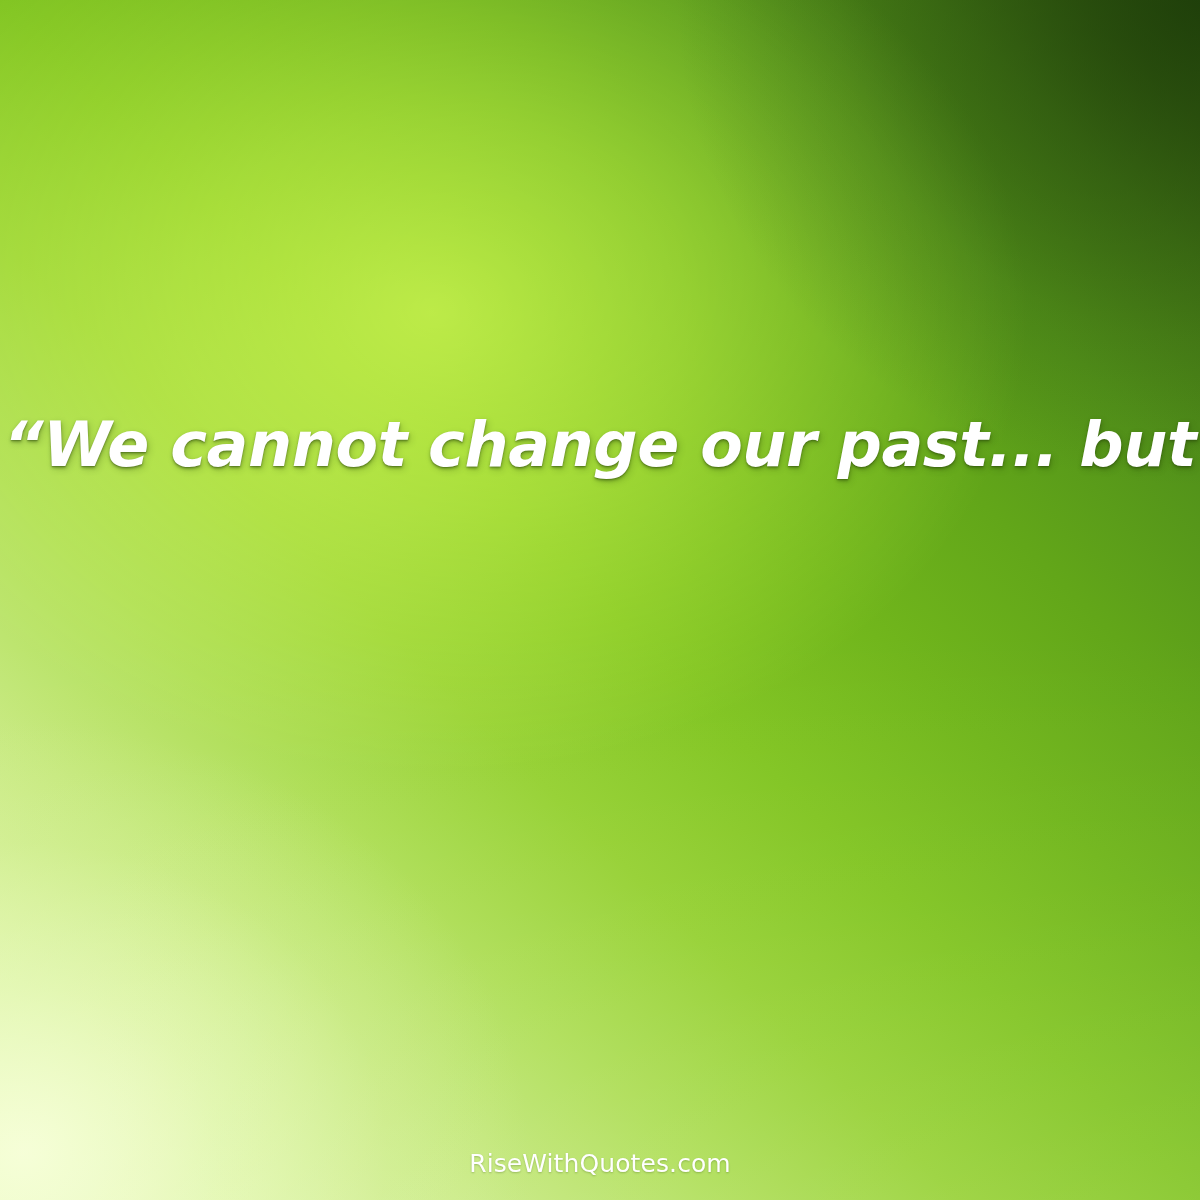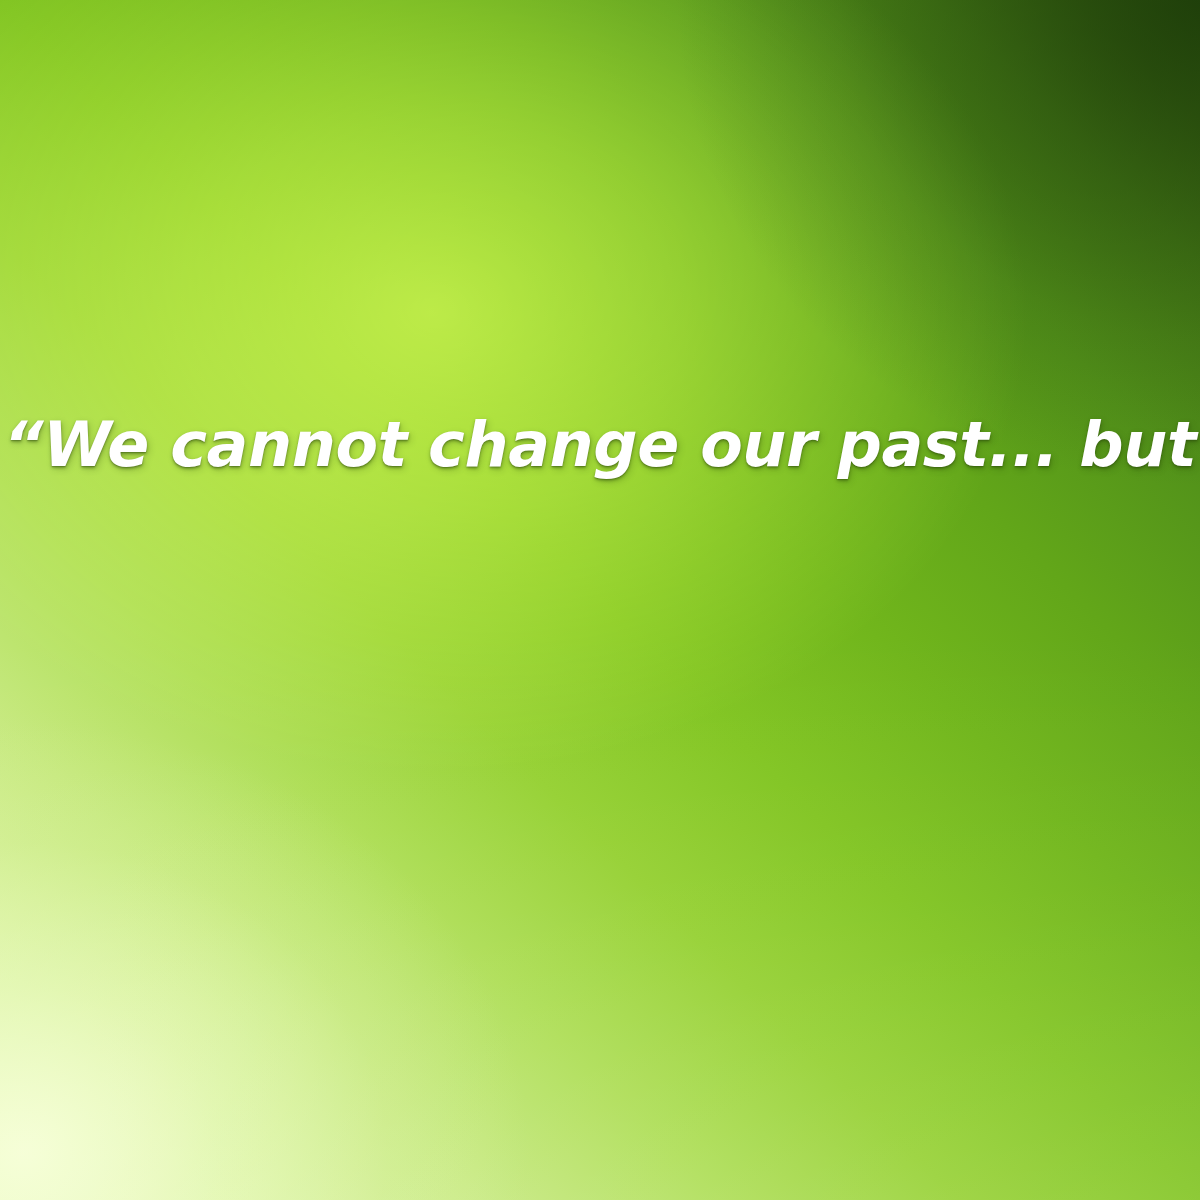--- a/index.html
+++ b/index.html
@@ -132,14 +132,17 @@
   <div class="bg-layer" id="bg-diagonal"></div>
   <div class="bg-layer" id="bg-bloom"></div>
   <div class="bg-layer" id="bg-corner-glow"></div>
   <div class="bg-layer" id="bg-shade"></div>
   <div class="bg-layer" id="bg-bottom-lift"></div>
 
   <div id="quote-block">
     <span class="quote-line">“We cannot change our past... but</span>
   </div>
 
+  <div id="footer">
+    <span id="site-credit">RiseWithQuotes.com</span>
+  </div>
 
 </div>
 
 </body></html>

